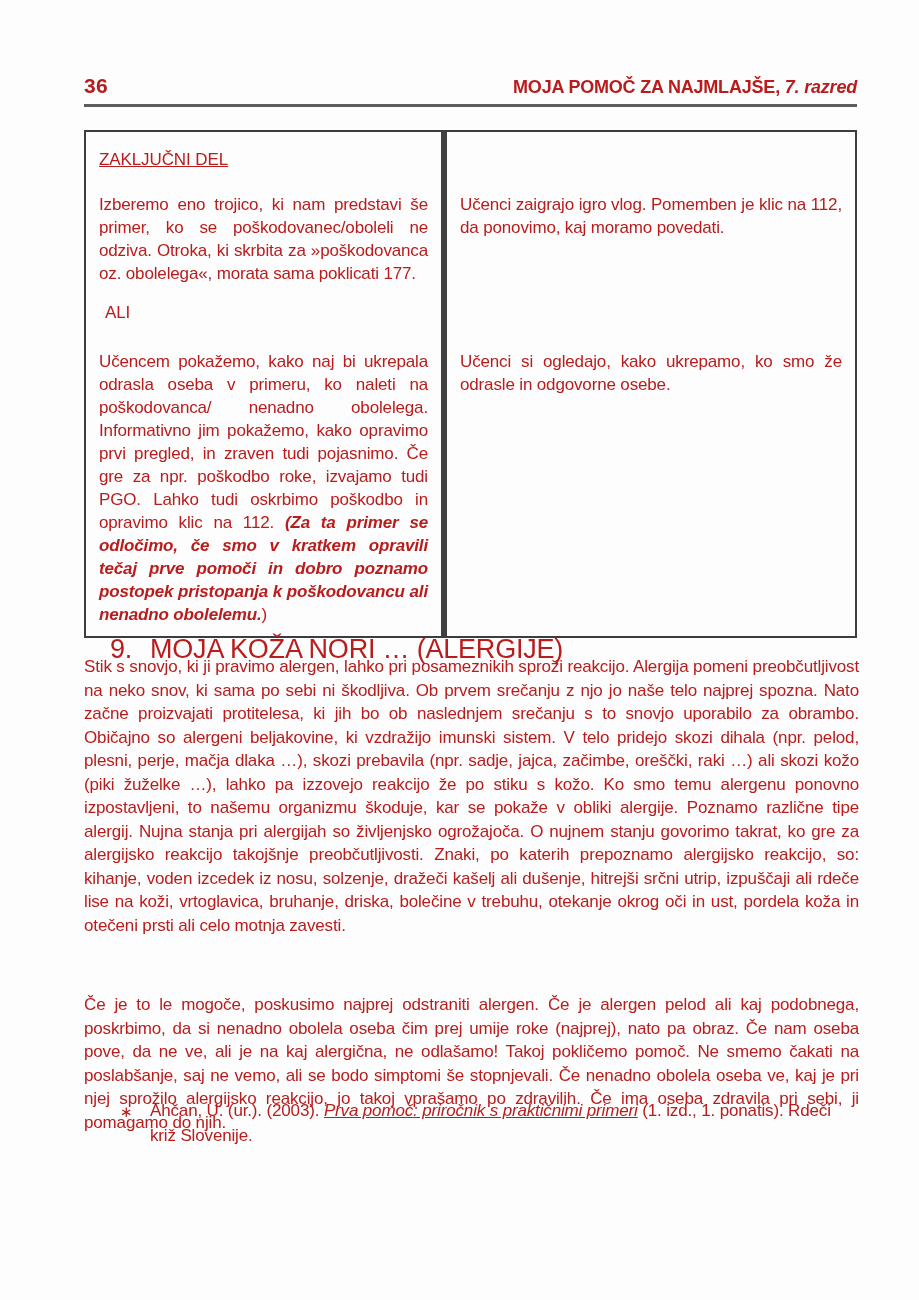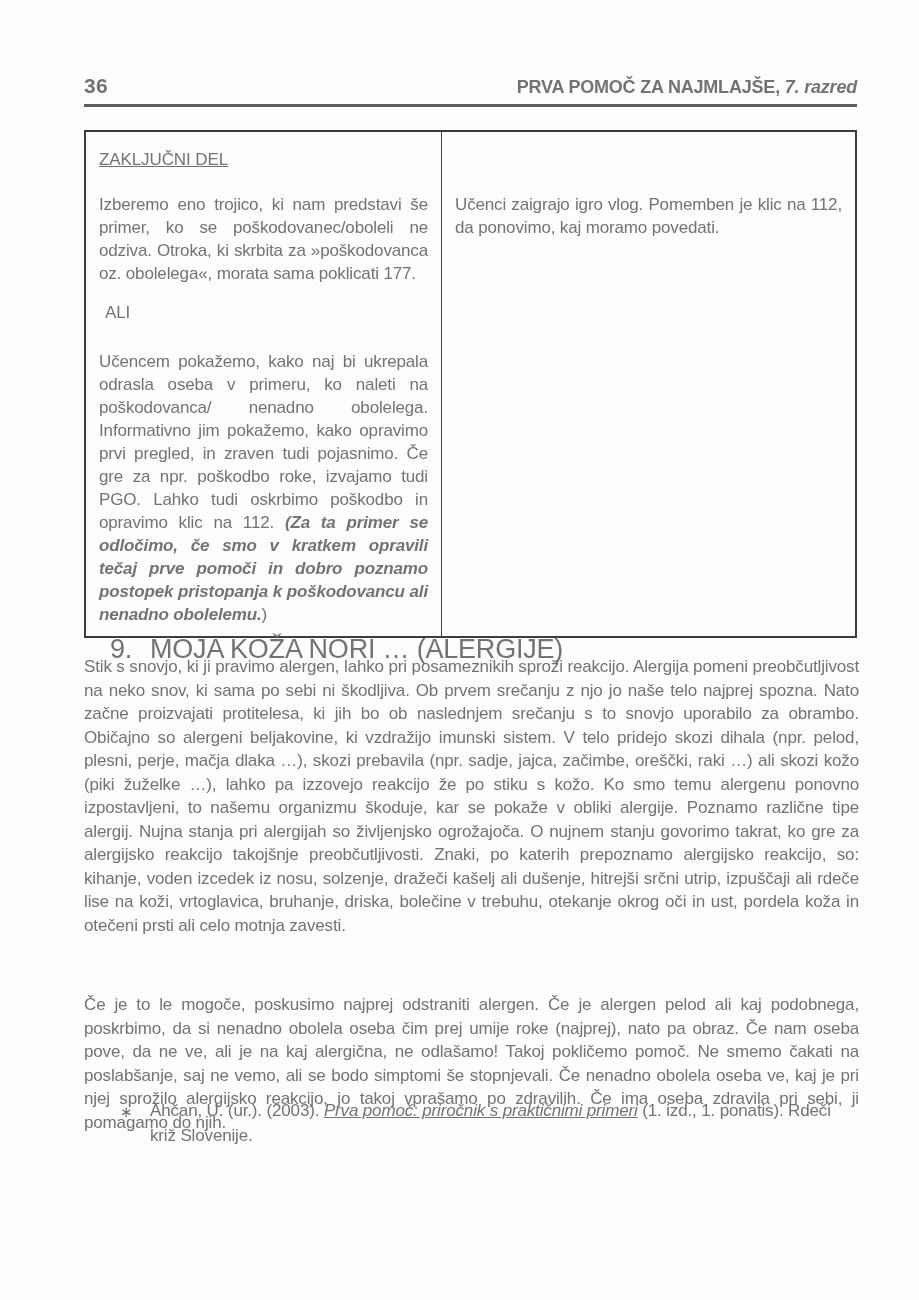--- a/index.html
+++ b/index.html
@@ -1,41 +1,41 @@
 <!DOCTYPE html>
 <html lang="sl"><head>
 <meta charset="utf-8">
 <style>
   html,body{margin:0;padding:0;background:#e8e8e8;}
   .page{
     position:relative;
     width:919px;height:1300px;
     background:#fdfdfd;
     font-family:"Liberation Sans",sans-serif;
-    color:#737373;
+    color:#b91c1c;
     overflow:hidden;
     margin:0 auto;
   }
   
   .header{position:absolute;left:84px;top:74px;width:773px;display:flex;justify-content:space-between;align-items:baseline;}
   .page-number{font-size:21px;font-weight:bold;letter-spacing:.2px;}
   .header-title{font-size:18px;font-weight:bold;letter-spacing:-.2px;white-space:nowrap;}
   .header-title .it{font-style:italic;}
   .header-rule{position:absolute;left:84px;top:104px;width:773px;height:3px;background:#5d5d5d;}
 
   
   .lesson-table{
     position:absolute;left:84px;top:130px;width:773px;
     display:flex;box-sizing:border-box;
     border:2px solid #3d3d3d;
     font-size:17px;line-height:23px;letter-spacing:-.15px;
   }
   .cell{box-sizing:border-box;}
   .cell-left{width:355px;padding:16px 13px 10px 13px;}
-  .cell-right{flex:1;border-left:1px solid #404040;padding:16px 13px 6px 13px;}
+  .cell-right{flex:1;border-left:6px solid #404040;padding:16px 13px 6px 13px;}
   .cell p{margin:0;text-align:justify;}
   .cell-heading{margin:0;font-size:17px;font-weight:normal;text-decoration:underline;letter-spacing:-.1px;}
   .tl-para1{margin-top:22px !important;}
   .tl-ali{margin-top:16px !important;padding-left:6px;text-align:center;}
   .tl-para2{margin-top:26px !important;}
   .tr-para1{margin-top:45px !important;}
   .tr-para2{margin-top:111px !important;}
   .emph{font-style:italic;font-weight:bold;}
 
   
@@ -64,33 +64,34 @@
   .ref-bullet{position:absolute;left:36px;top:1px;font-size:15px;}
   .ref-italic{font-style:italic;text-decoration:underline;}
 </style>
 </head>
 <body>
 
 <div class="page">
 
   <div class="header">
     <span class="page-number">36</span>
-    <span class="header-title"><span>PRVA POMOČ ZA NAJMLAJŠE, </span><span class="it">7. razred</span></span>
+    <span class="header-title"><span>MOJA POMOČ ZA NAJMLAJŠE, </span><span class="it">7. razred</span></span>
   </div>
   <div class="header-rule"></div>
 
   <div class="lesson-table">
     <div class="cell cell-left">
       <h3 class="cell-heading">ZAKLJUČNI DEL</h3>
       <p class="tl-para1">Izberemo eno trojico, ki nam predstavi še primer, ko se poškodovanec/oboleli ne odziva. Otroka, ki skrbita za »poškodovanca oz. obolelega«, morata sama poklicati 177.</p>
       <p class="tl-ali">ALI</p>
       <p class="tl-para2"><span>Učencem pokažemo, kako naj bi ukrepala odrasla oseba v primeru, ko naleti na poškodovanca/ nenadno obolelega. Informativno jim pokažemo, kako opravimo prvi pregled, in zraven tudi pojasnimo. Če gre za npr. poškodbo roke, izvajamo tudi PGO. Lahko tudi oskrbimo poškodbo in opravimo klic na 112. </span><span class="emph">(Za ta primer se odločimo, če smo v kratkem opravili tečaj prve pomoči in dobro poznamo postopek pristopanja k poškodovancu ali nenadno obolelemu.</span><span>)</span></p>
     </div>
     <div class="cell cell-right">
       <p class="tr-para1">Učenci zaigrajo igro vlog. Pomemben je klic na 112, da ponovimo, kaj moramo povedati.</p>
+      <p class="tr-para2">Učenci si ogledajo, kako ukrepamo, ko smo že odrasle in odgovorne osebe.</p>
     </div>
   </div>
 
   <h2 class="section-heading"><span class="section-number">9.</span><span>MOJA KOŽA NORI … (ALERGIJE)</span></h2>
 
   <p class="body-para body-para-1">Stik s snovjo, ki ji pravimo alergen, lahko pri posameznikih sproži reakcijo. Alergija pomeni preobčutljivost na neko snov, ki sama po sebi ni škodljiva. Ob prvem srečanju z njo jo naše telo najprej spozna. Nato začne proizvajati protitelesa, ki jih bo ob naslednjem srečanju s to snovjo uporabilo za obrambo. Običajno so alergeni beljakovine, ki vzdražijo imunski sistem. V telo pridejo skozi dihala (npr. pelod, plesni, perje, mačja dlaka …), skozi prebavila (npr. sadje, jajca, začimbe, oreščki, raki …) ali skozi kožo (piki žuželke …), lahko pa izzovejo reakcijo že po stiku s kožo. Ko smo temu alergenu ponovno izpostavljeni, to našemu organizmu škoduje, kar se pokaže v obliki alergije. Poznamo različne tipe alergij. Nujna stanja pri alergijah so življenjsko ogrožajoča. O nujnem stanju govorimo takrat, ko gre za alergijsko reakcijo takojšnje preobčutljivosti. Znaki, po katerih prepoznamo alergijsko reakcijo, so: kihanje, voden izcedek iz nosu, solzenje, dražeči kašelj ali dušenje, hitrejši srčni utrip, izpuščaji ali rdeče lise na koži, vrtoglavica, bruhanje, driska, bolečine v trebuhu, otekanje okrog oči in ust, pordela koža in otečeni prsti ali celo motnja zavesti.</p>
   <p class="body-para body-para-2">Če je to le mogoče, poskusimo najprej odstraniti alergen. Če je alergen pelod ali kaj podobnega, poskrbimo, da si nenadno obolela oseba čim prej umije roke (najprej), nato pa obraz. Če nam oseba pove, da ne ve, ali je na kaj alergična, ne odlašamo! Takoj pokličemo pomoč. Ne smemo čakati na poslabšanje, saj ne vemo, ali se bodo simptomi še stopnjevali. Če nenadno obolela oseba ve, kaj je pri njej sprožilo alergijsko reakcijo, jo takoj vprašamo po zdravilih. Če ima oseba zdravila pri sebi, ji pomagamo do njih.</p>
 
   <div class="reference">
     <span class="ref-bullet">∗</span><span>Ahčan, U. (ur.). (2003). </span><span class="ref-italic">Prva pomoč: priročnik s praktičnimi primeri</span><span> (1. izd., 1. ponatis). Rdeči križ Slovenije.</span>

